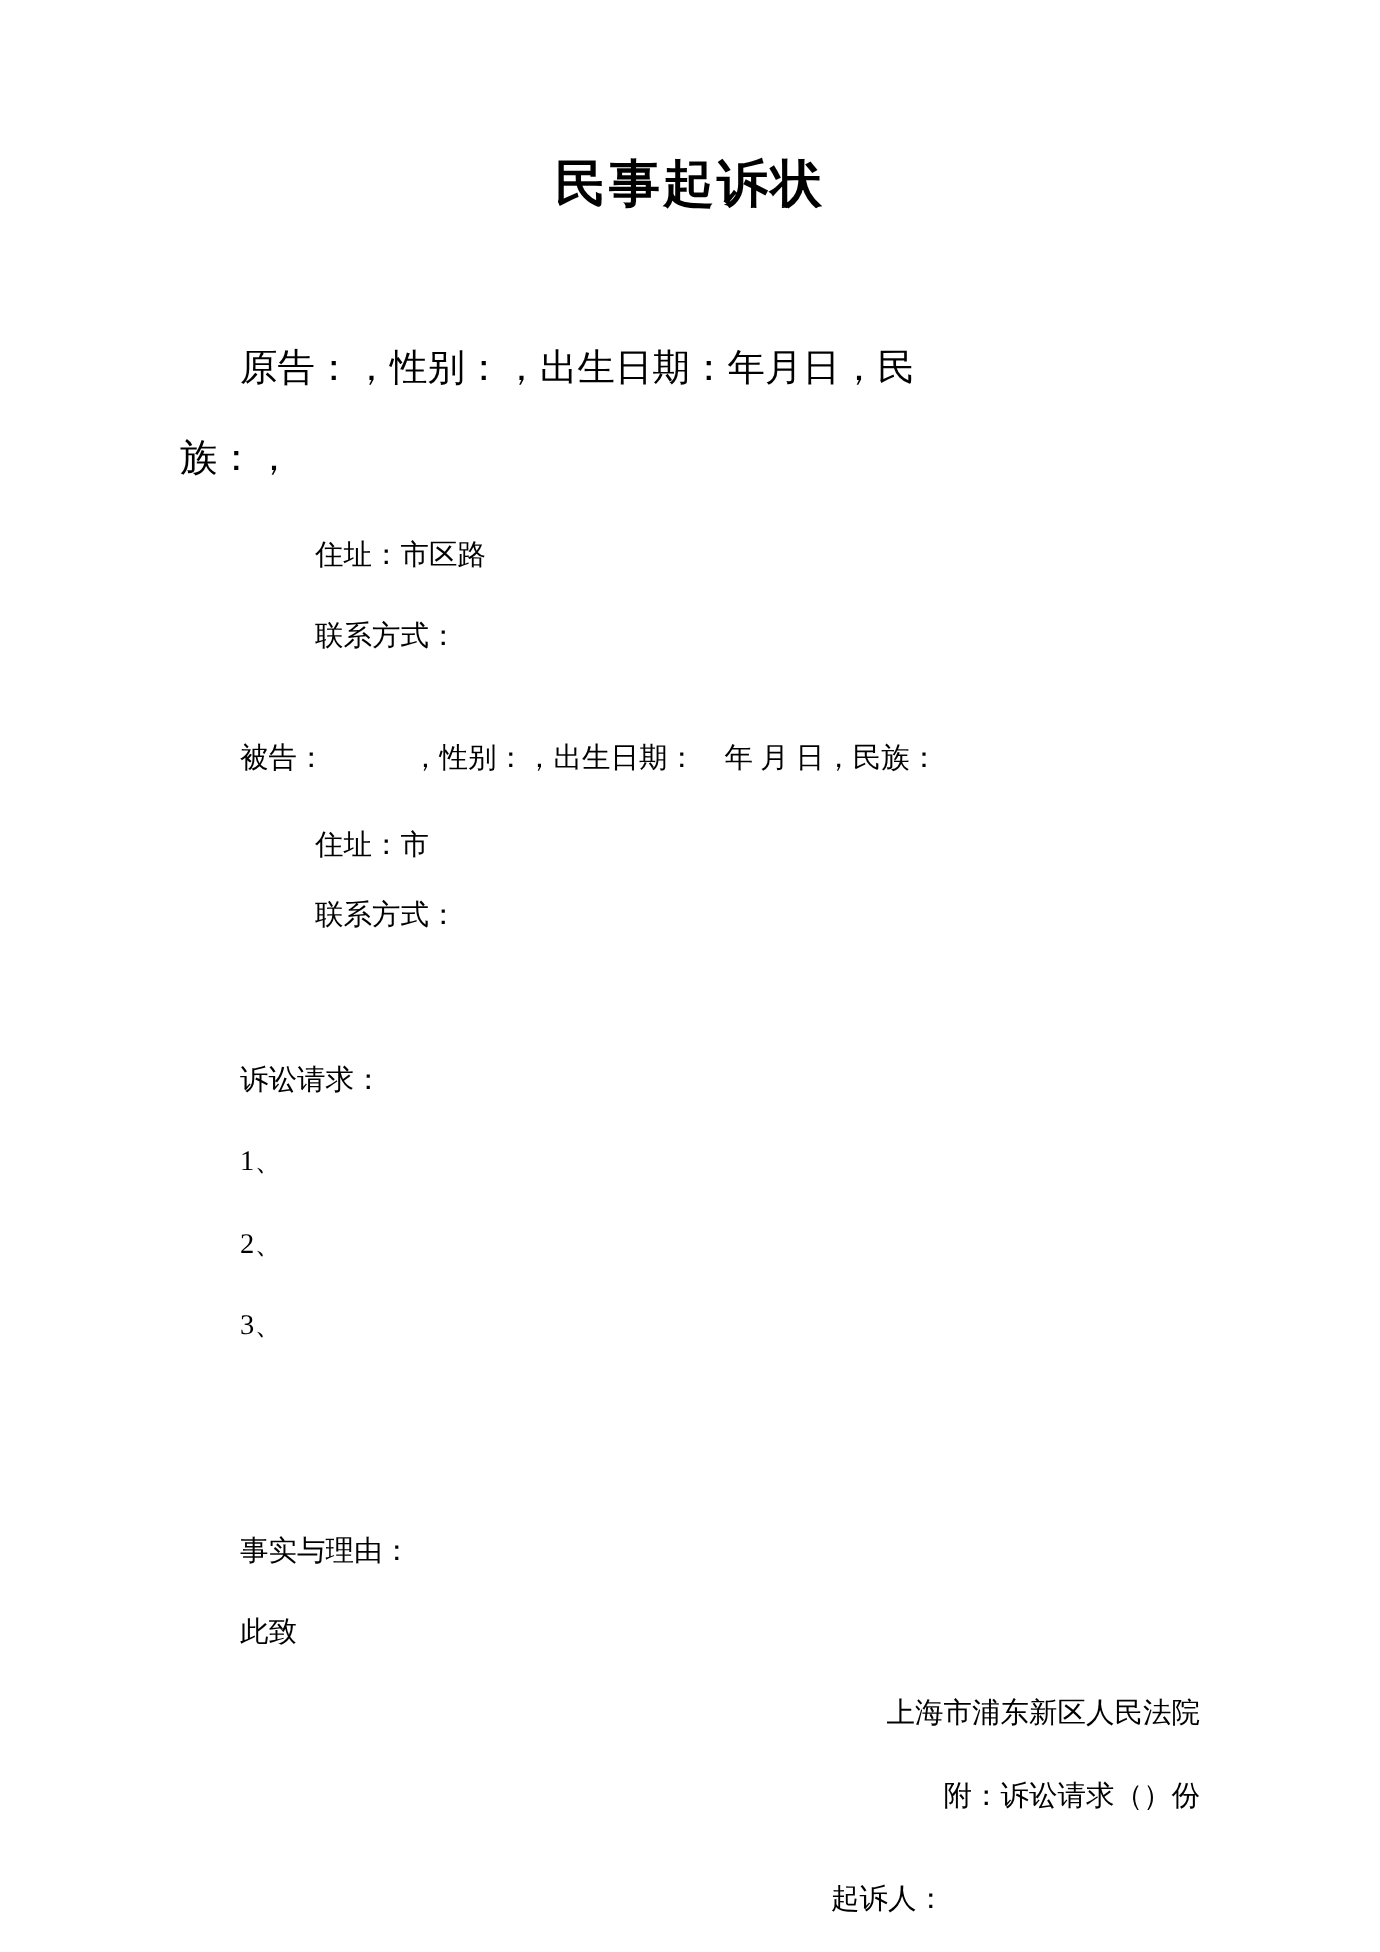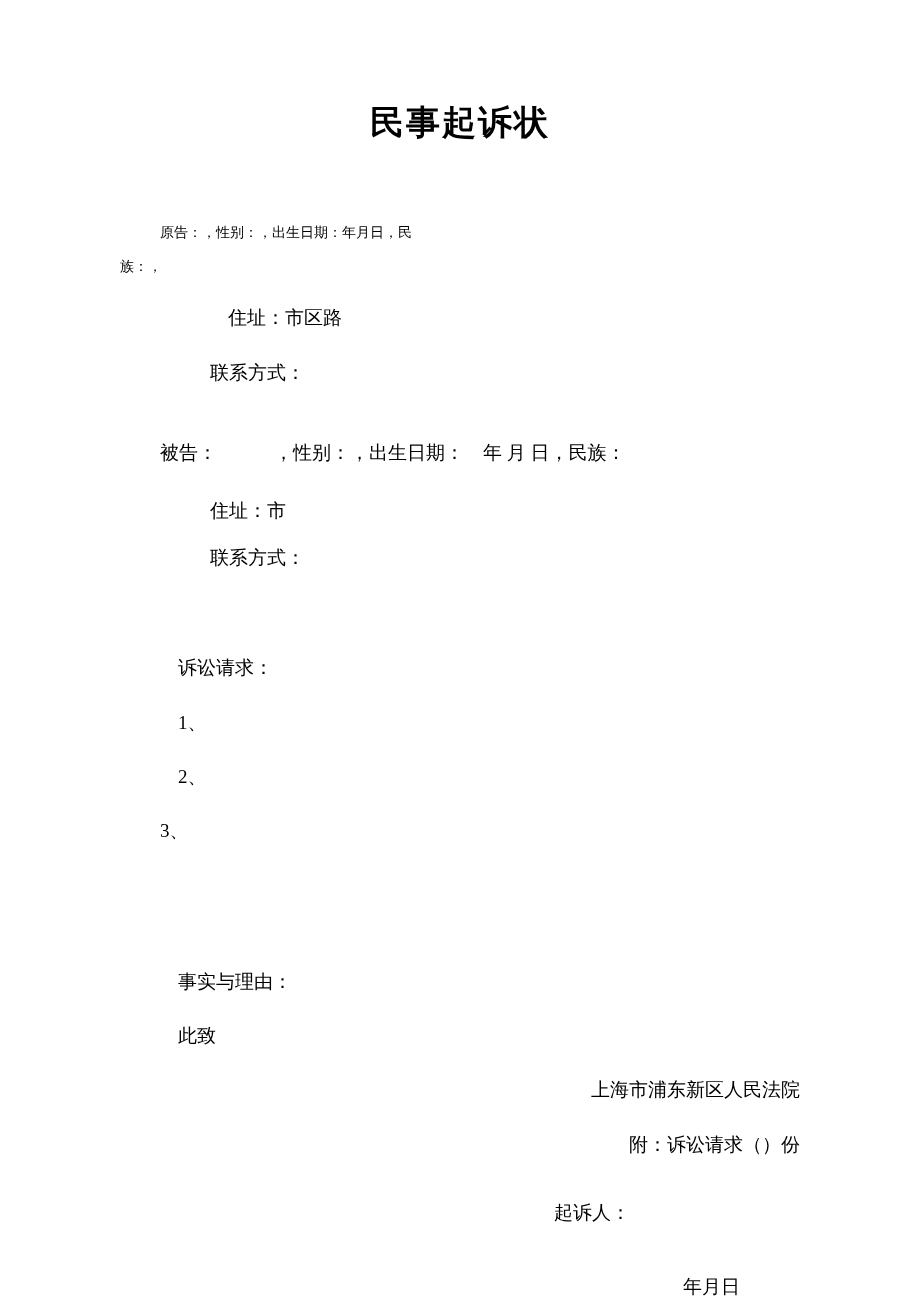--- a/index.html
+++ b/index.html
@@ -33,34 +33,33 @@
     }
     .indent-2 {
       padding-left: 90px;
     }
     .no-indent {
       padding-left: 0;
       text-align: right;
     }
     .gap-small {
       margin-bottom: 24px;
-      margin-left: 18px;
     }
     .gap-large {
       margin-bottom: 50px;
     }
     .gap-xlarge {
       margin-bottom: 120px;
     }
     .hanging {
       padding-left: 0;
       text-indent: 40px;
     }
     .plaintiff-block {
-      font-size: 14px;
+      font-size: 25px;
       line-height: 2.4;
       margin-bottom: 20px;
     }
     .signature {
       text-align: right;
       padding-right: 170px;
       font-size: 19px;
       margin-top: 40px;
       margin-bottom: 48px;
     }

